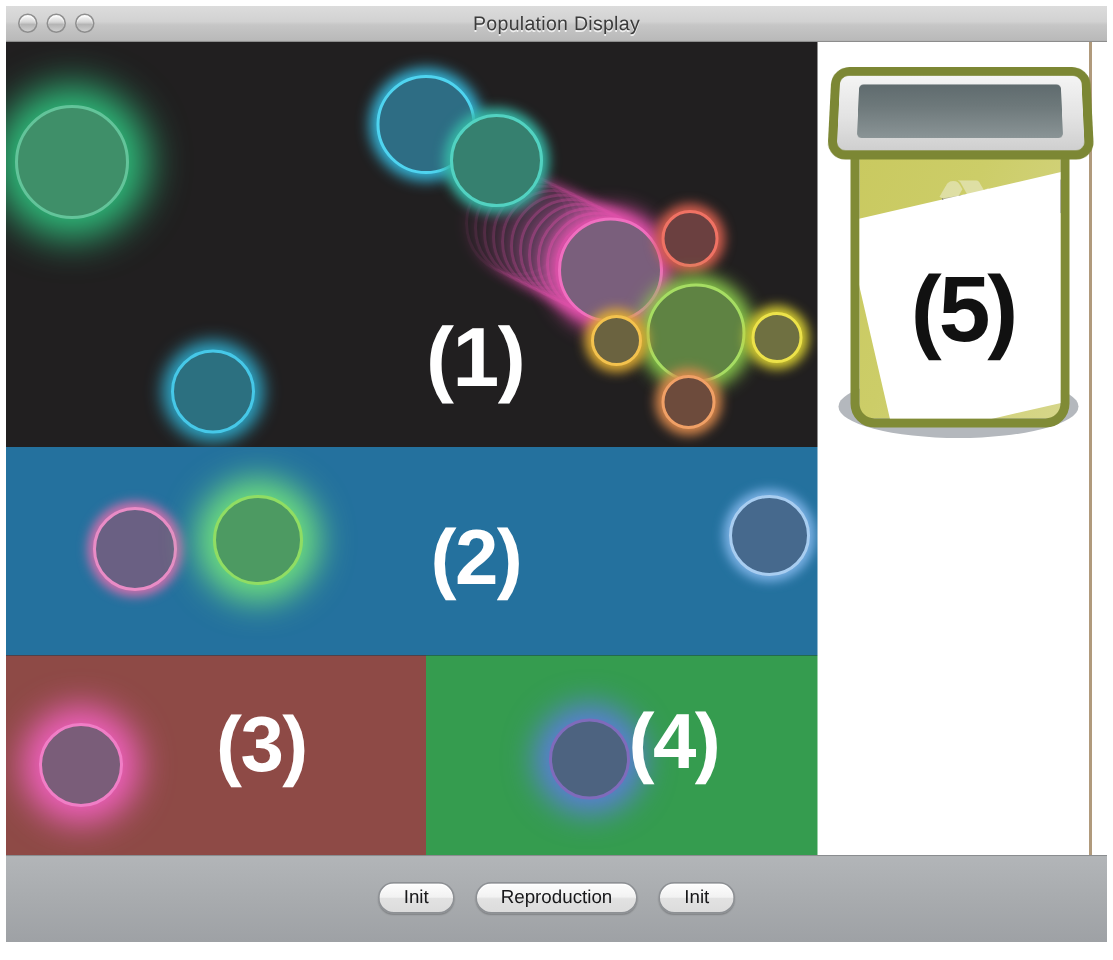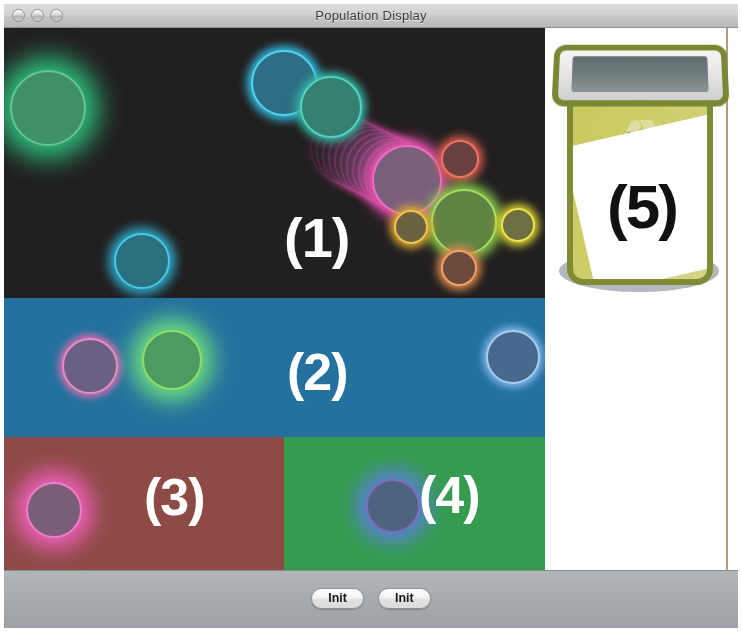--- a/index.html
+++ b/index.html
@@ -122,21 +122,21 @@
 
   
   #toolbar{
     position:absolute;left:4px;top:570px;width:734px;height:58px;
     background:linear-gradient(to bottom,#b2b5b8 0%,#a8abae 50%,#9ea1a5 100%);
     border-top:1px solid #8a8d90;
     box-sizing:border-box;
   }
   .btn-row{
     position:absolute;left:0;top:17px;width:734px;
-    display:flex;justify-content:center;align-items:center;gap:14px;font-weight:bold;
+    display:flex;justify-content:center;align-items:center;gap:14px;
   }
   .pill{
     background:linear-gradient(to bottom,#fdfdfd 0%,#f2f2f2 48%,#e2e2e2 52%,#dcdcdc 100%);
     border:1px solid #8d9094;
     border-radius:11px;
     height:21px;line-height:19px;
     padding:0 16px;
     font-size:12.5px;color:#18181a;
     box-shadow:0 1px 1px rgba(0,0,0,.22), inset 0 1px 0 rgba(255,255,255,.95);
     cursor:pointer;
@@ -215,18 +215,19 @@
           <div class="bin-lid-inner"></div>
         </div>
         <div class="bin-num">(5)</div>
       </div>
     </div>
   </div>
 
   <div id="toolbar">
     <div class="btn-row">
       <div class="pill">Init</div>
+      <div class="pill">Reproduction</div>
       <div class="pill">Init</div>
     </div>
   </div>
 
   <div class="frame-edge"></div>
 </div>
 
 </body></html>

